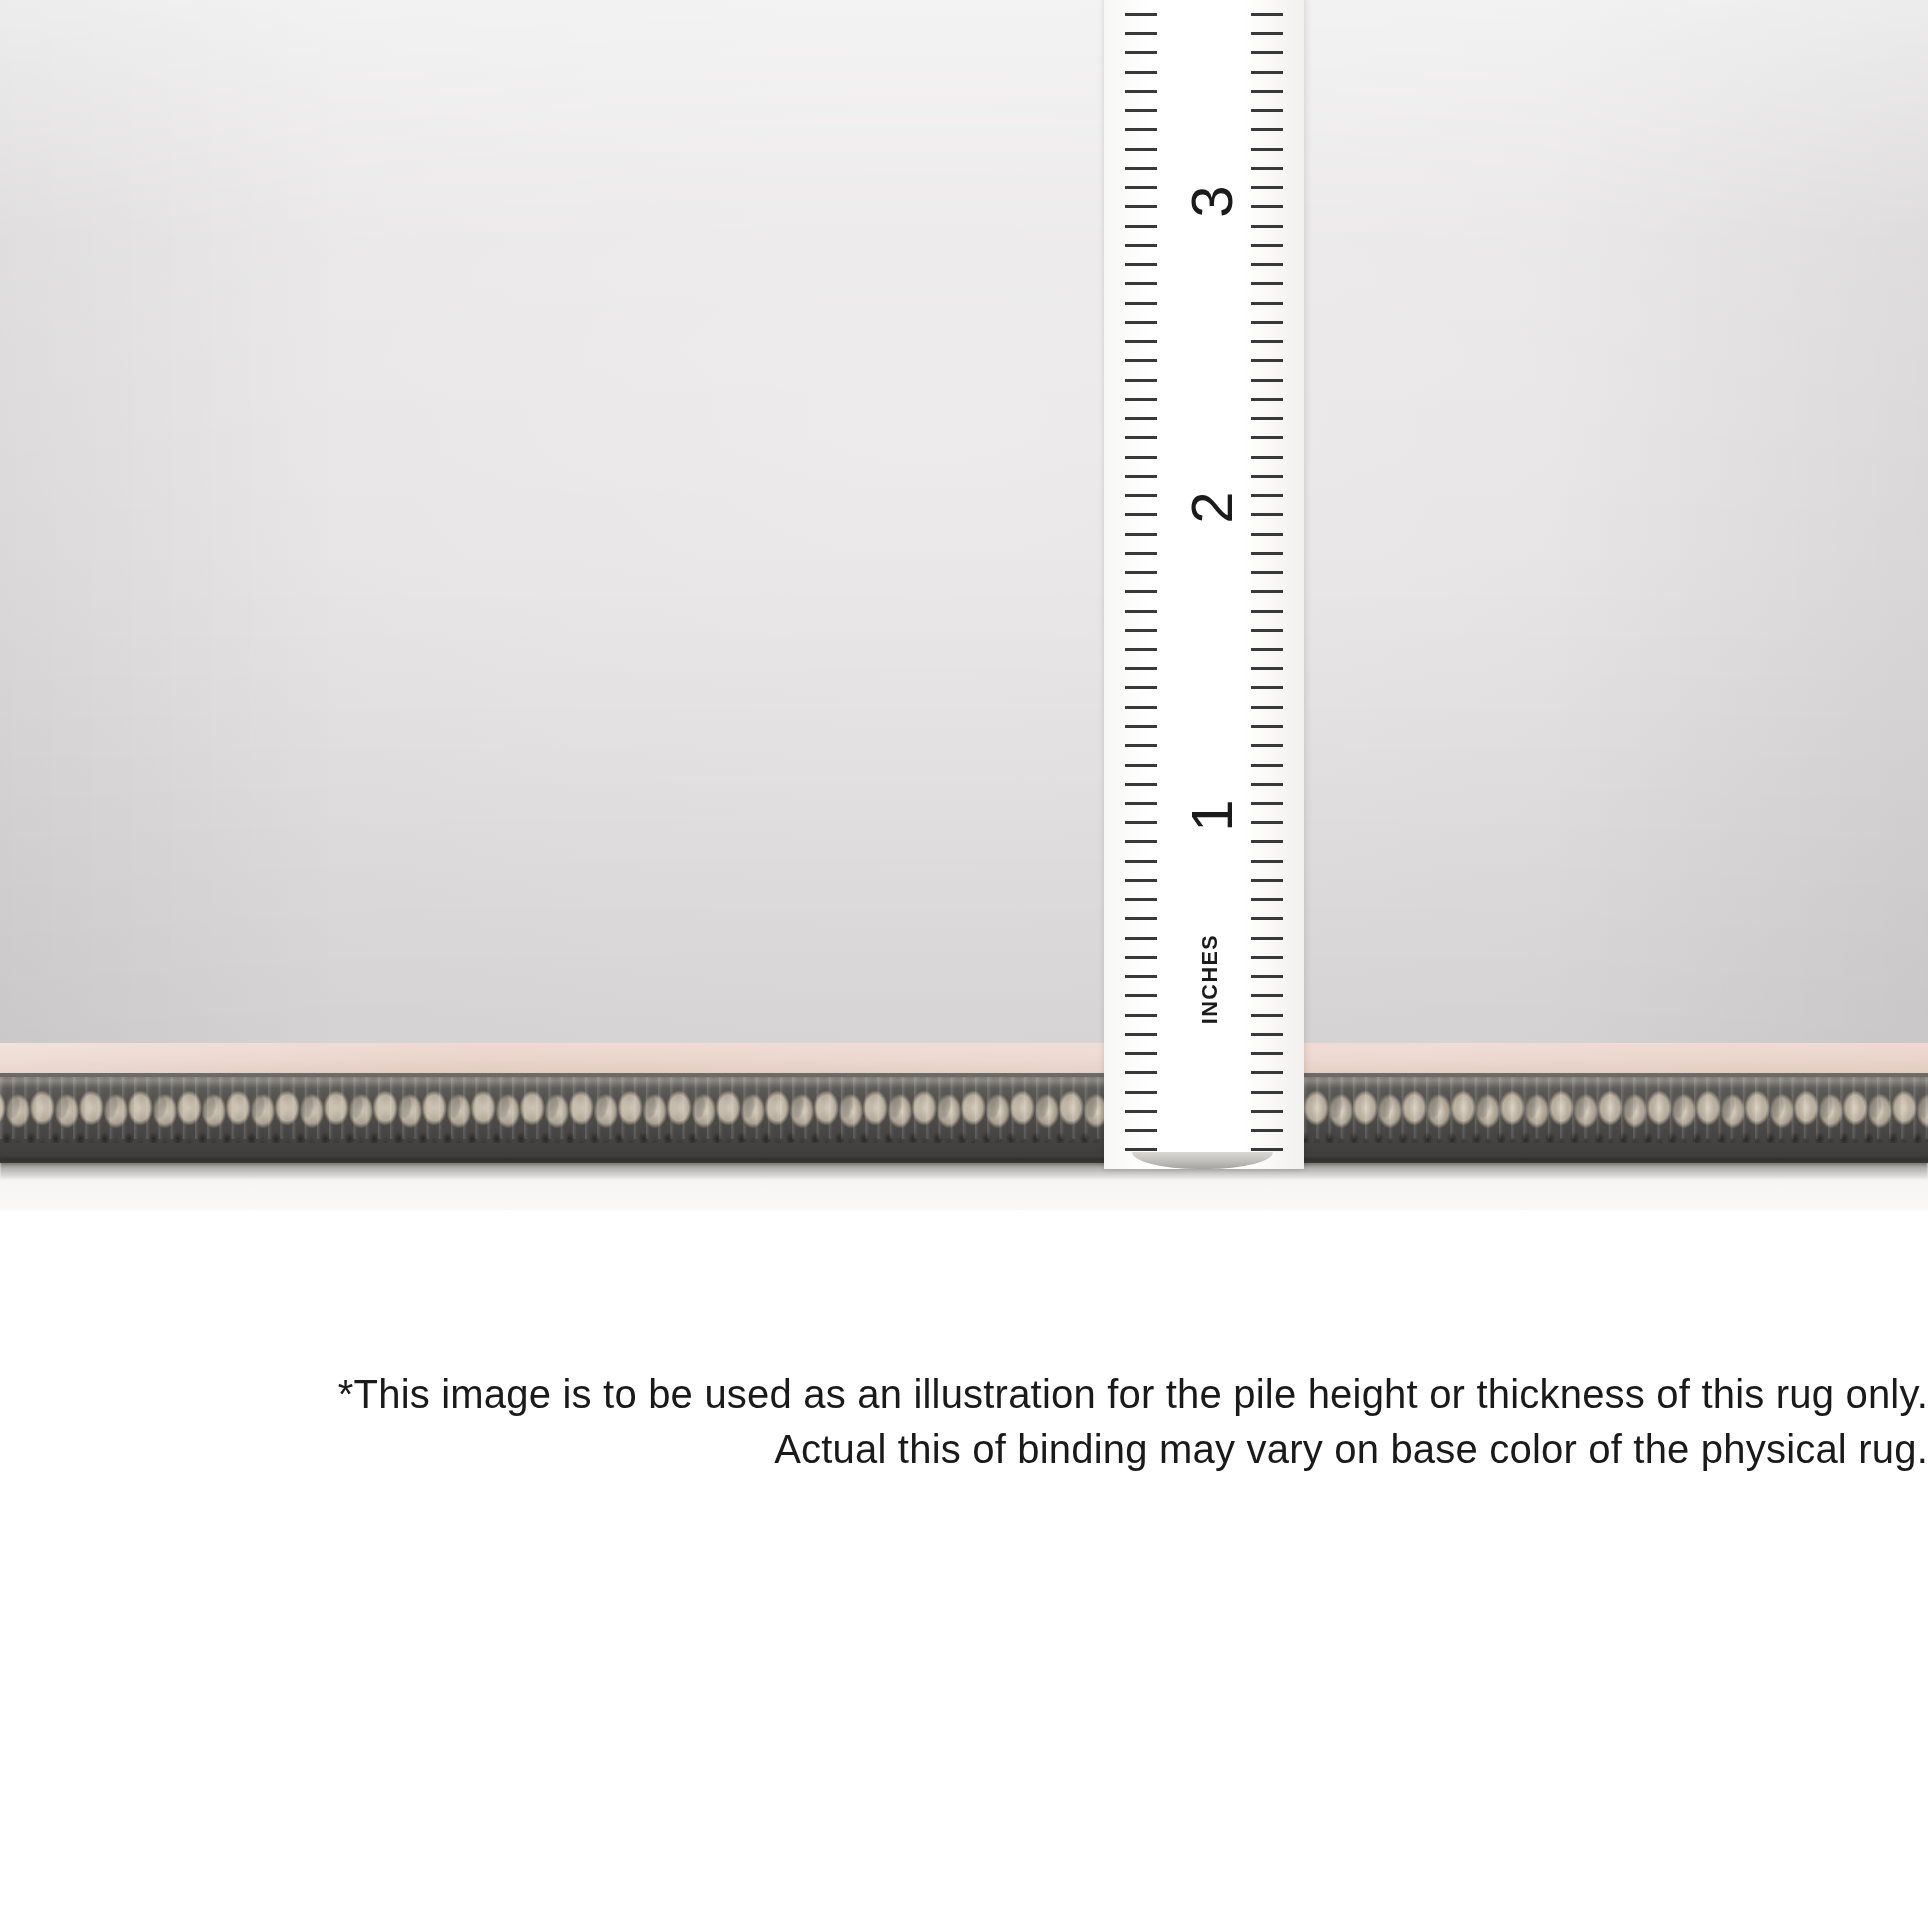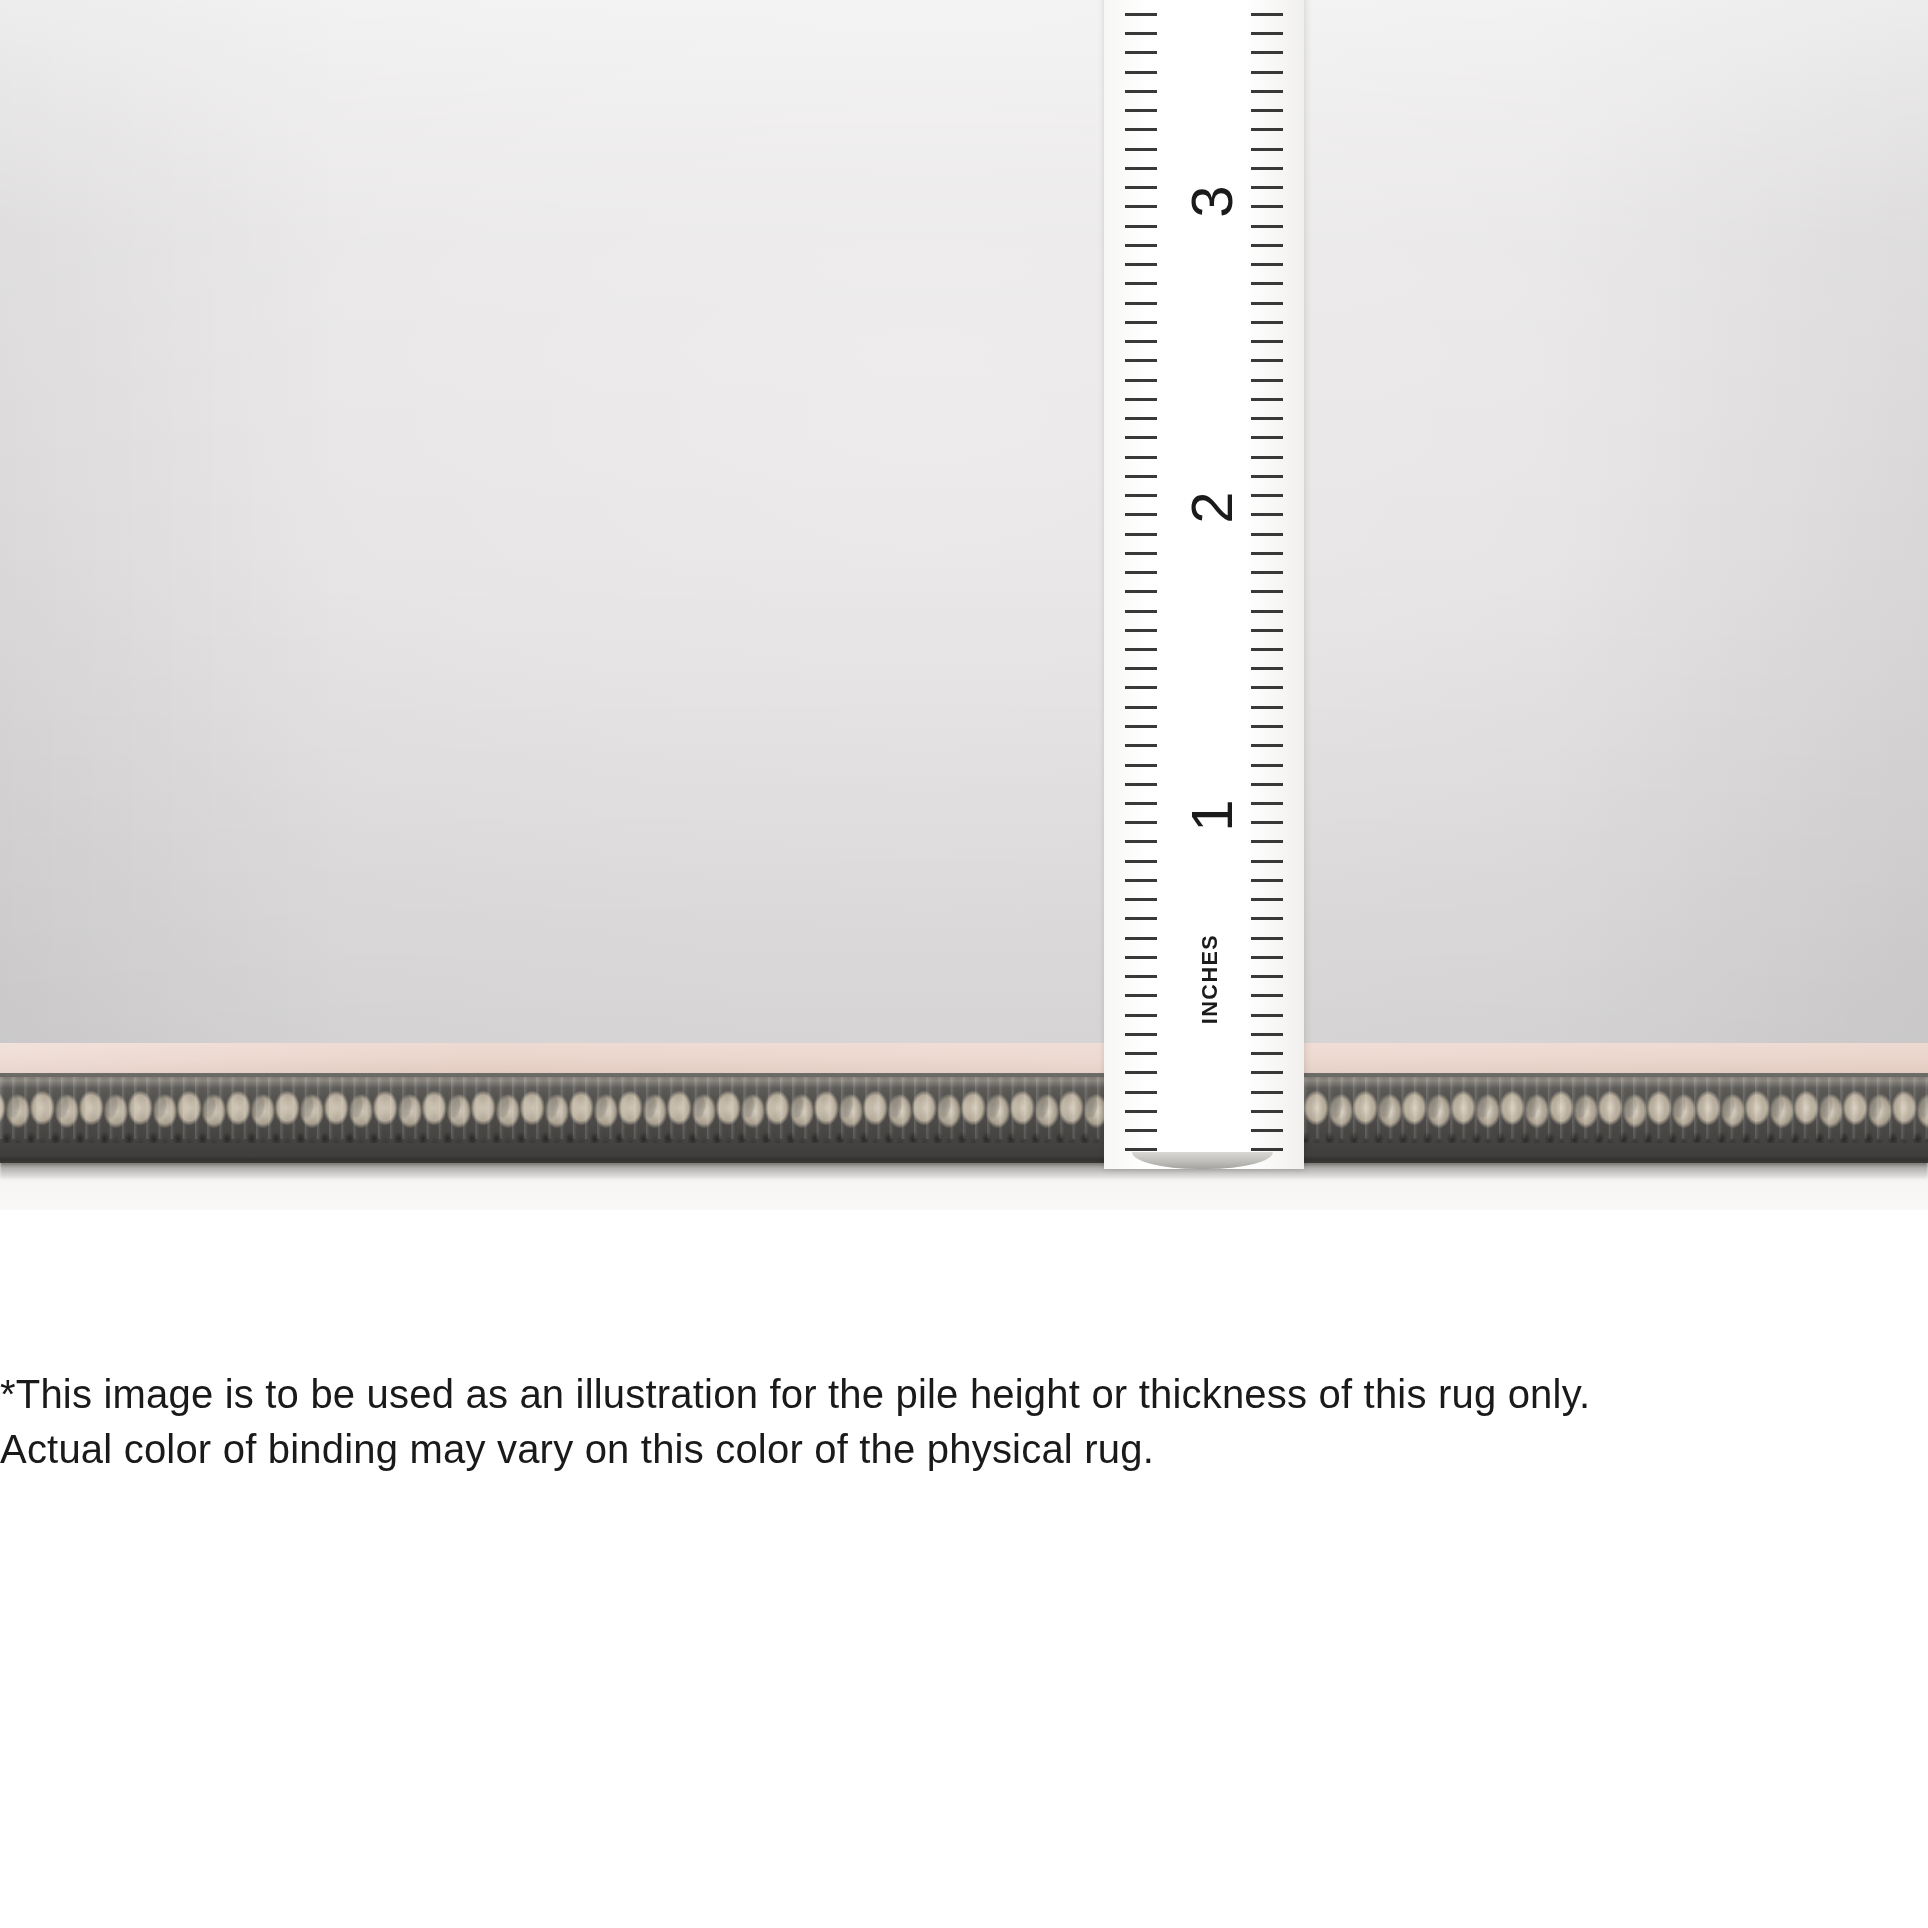--- a/index.html
+++ b/index.html
@@ -231,21 +231,21 @@
     background: radial-gradient(ellipse 106px 21.7px at 50% 50%, rgba(40,38,36,0.38) 0%, rgba(40,38,36,0.0) 72%);
     filter: blur(3.8px);
   }
 
   
   .caption {
     position: absolute;
     left: 0;
     top: 1367px;
     width: 1928px;
-    text-align: left;
+    text-align: right;
     color: #1a1a1a;
     font-family: "Liberation Sans", sans-serif;
     font-size: 40px;
     line-height: 1.38;
     letter-spacing: 0.2px;
   }
   .caption div { display: block; }
 </style>
 </head>
 <body>
@@ -402,17 +402,17 @@
       <div class="ruler-num" style="top:478px">2</div>
       <div class="ruler-num" style="top:786px">1</div>
       <div class="ruler-unit" style="top:970px">INCHES</div>
       <div class="ruler-end"></div>
     </div>
 
   </div>
 
   <div class="caption">
     <div>*This image is to be used as an illustration for the pile height or thickness of this rug only.</div>
-    <div>Actual color of binding may vary on this color of the physical rug.</div>
+    <div>Actual this of binding may vary on base color of the physical rug.</div>
   </div>
 
 </div>
 
 
 </body></html>

